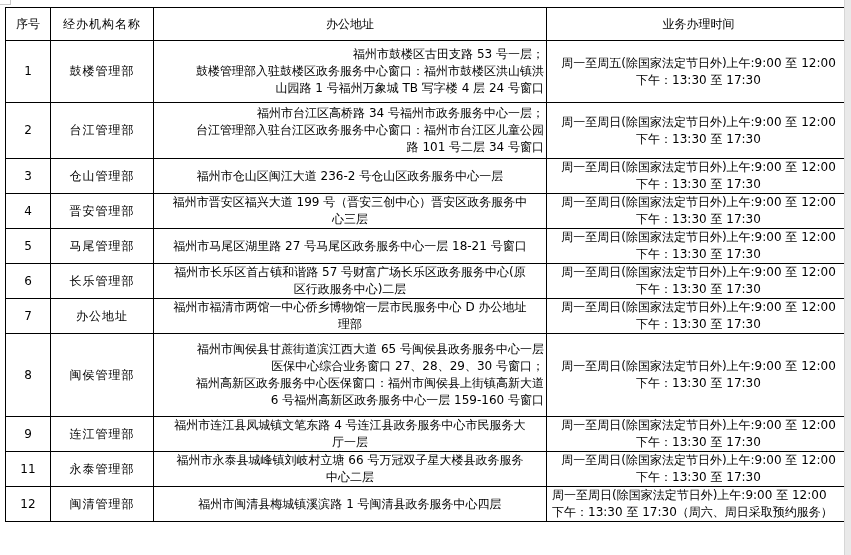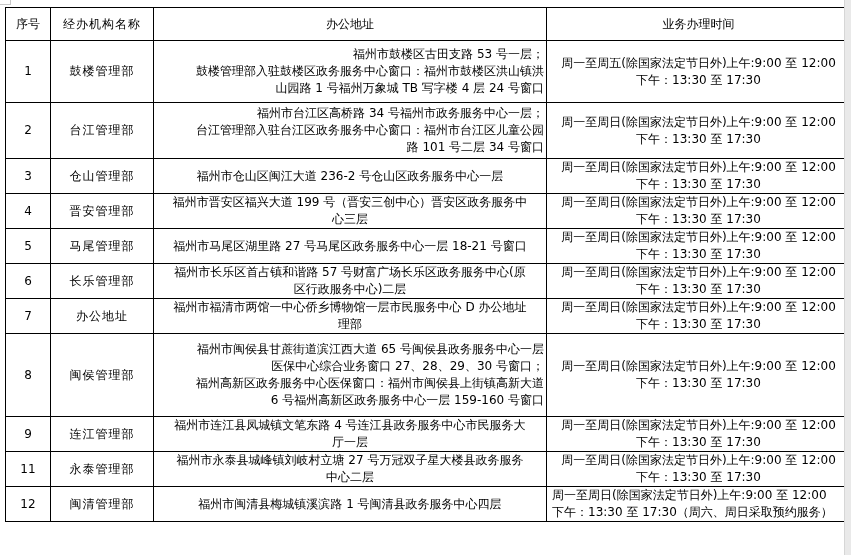--- a/index.html
+++ b/index.html
@@ -187,21 +187,21 @@
         </td>
         <td class="c-time">
           <span class="time-line">周一至周日(除国家法定节日外)上午:9:00 至 12:00</span>
           <span class="time-line">下午：13:30 至 17:30</span>
         </td>
       </tr>
       <tr style="height: 27px;">
         <td class="c-no">11</td>
         <td class="c-name">永泰管理部</td>
         <td class="c-addr addr-center">
-          <span class="line">福州市永泰县城峰镇刘岐村立塘 27 号万冠双子星大楼县政务服务</span>
+          <span class="line">福州市永泰县城峰镇刘岐村立塘 66 号万冠双子星大楼县政务服务</span>
           <span class="line">中心二层</span>
         </td>
         <td class="c-time">
           <span class="time-line">周一至周日(除国家法定节日外)上午:9:00 至 12:00</span>
           <span class="time-line">下午：13:30 至 17:30</span>
         </td>
       </tr>
       <tr style="height: 34px;">
         <td class="c-no">12</td>
         <td class="c-name">闽清管理部</td>

